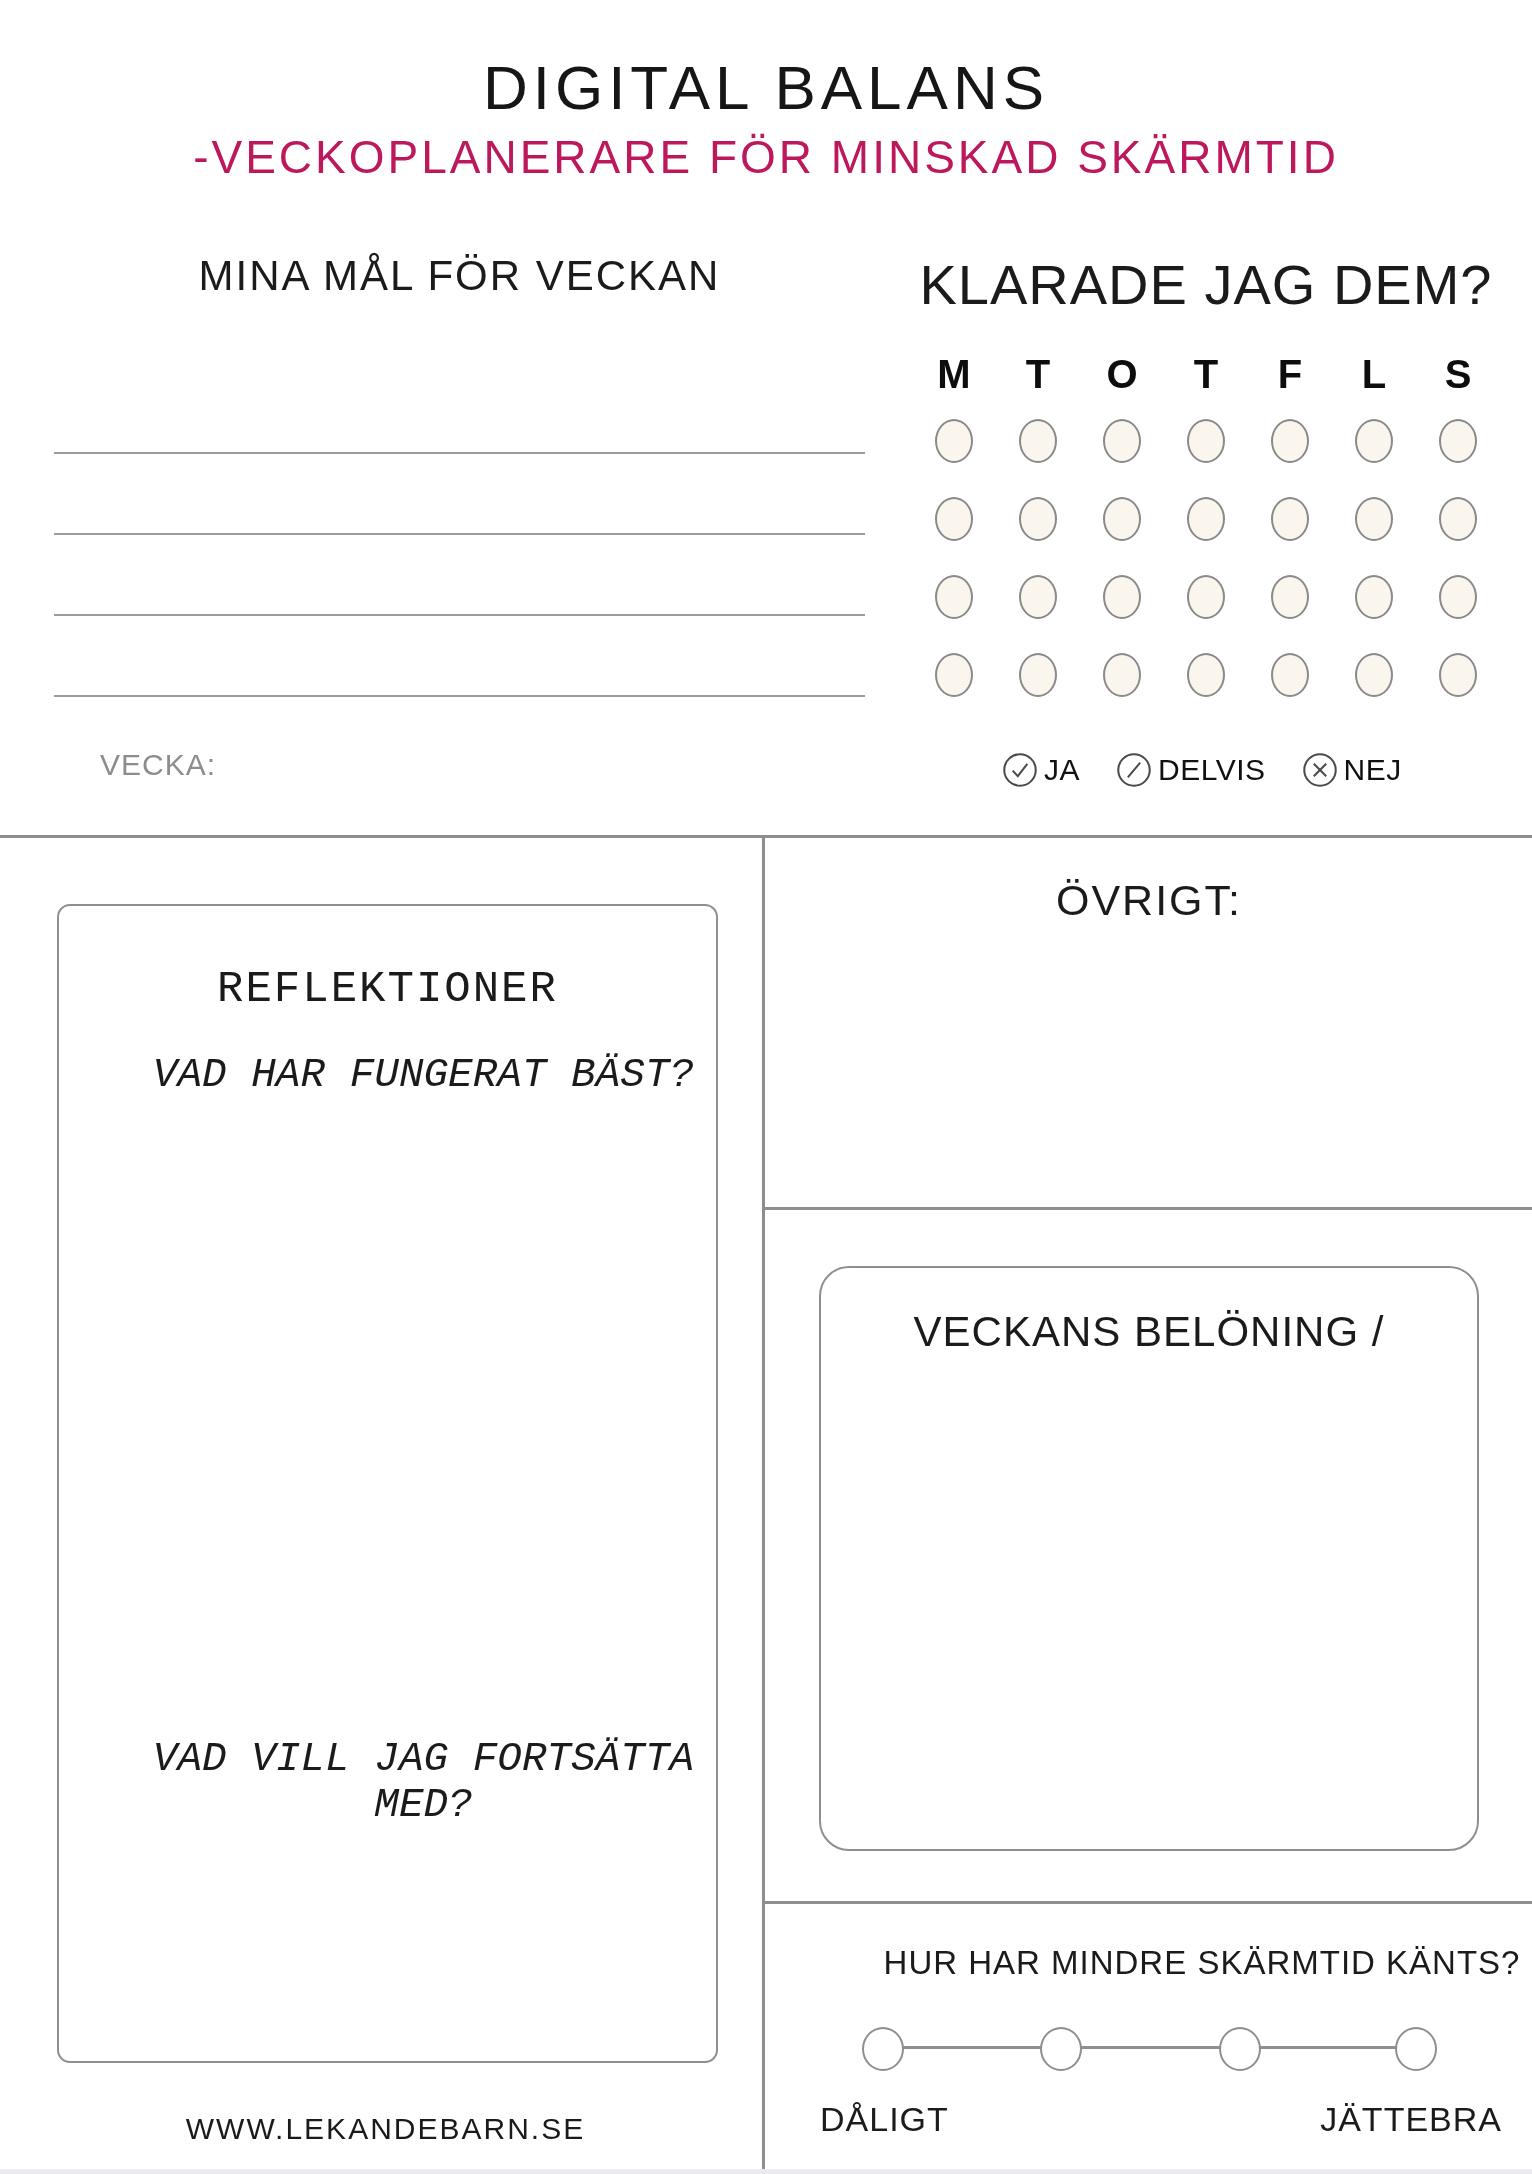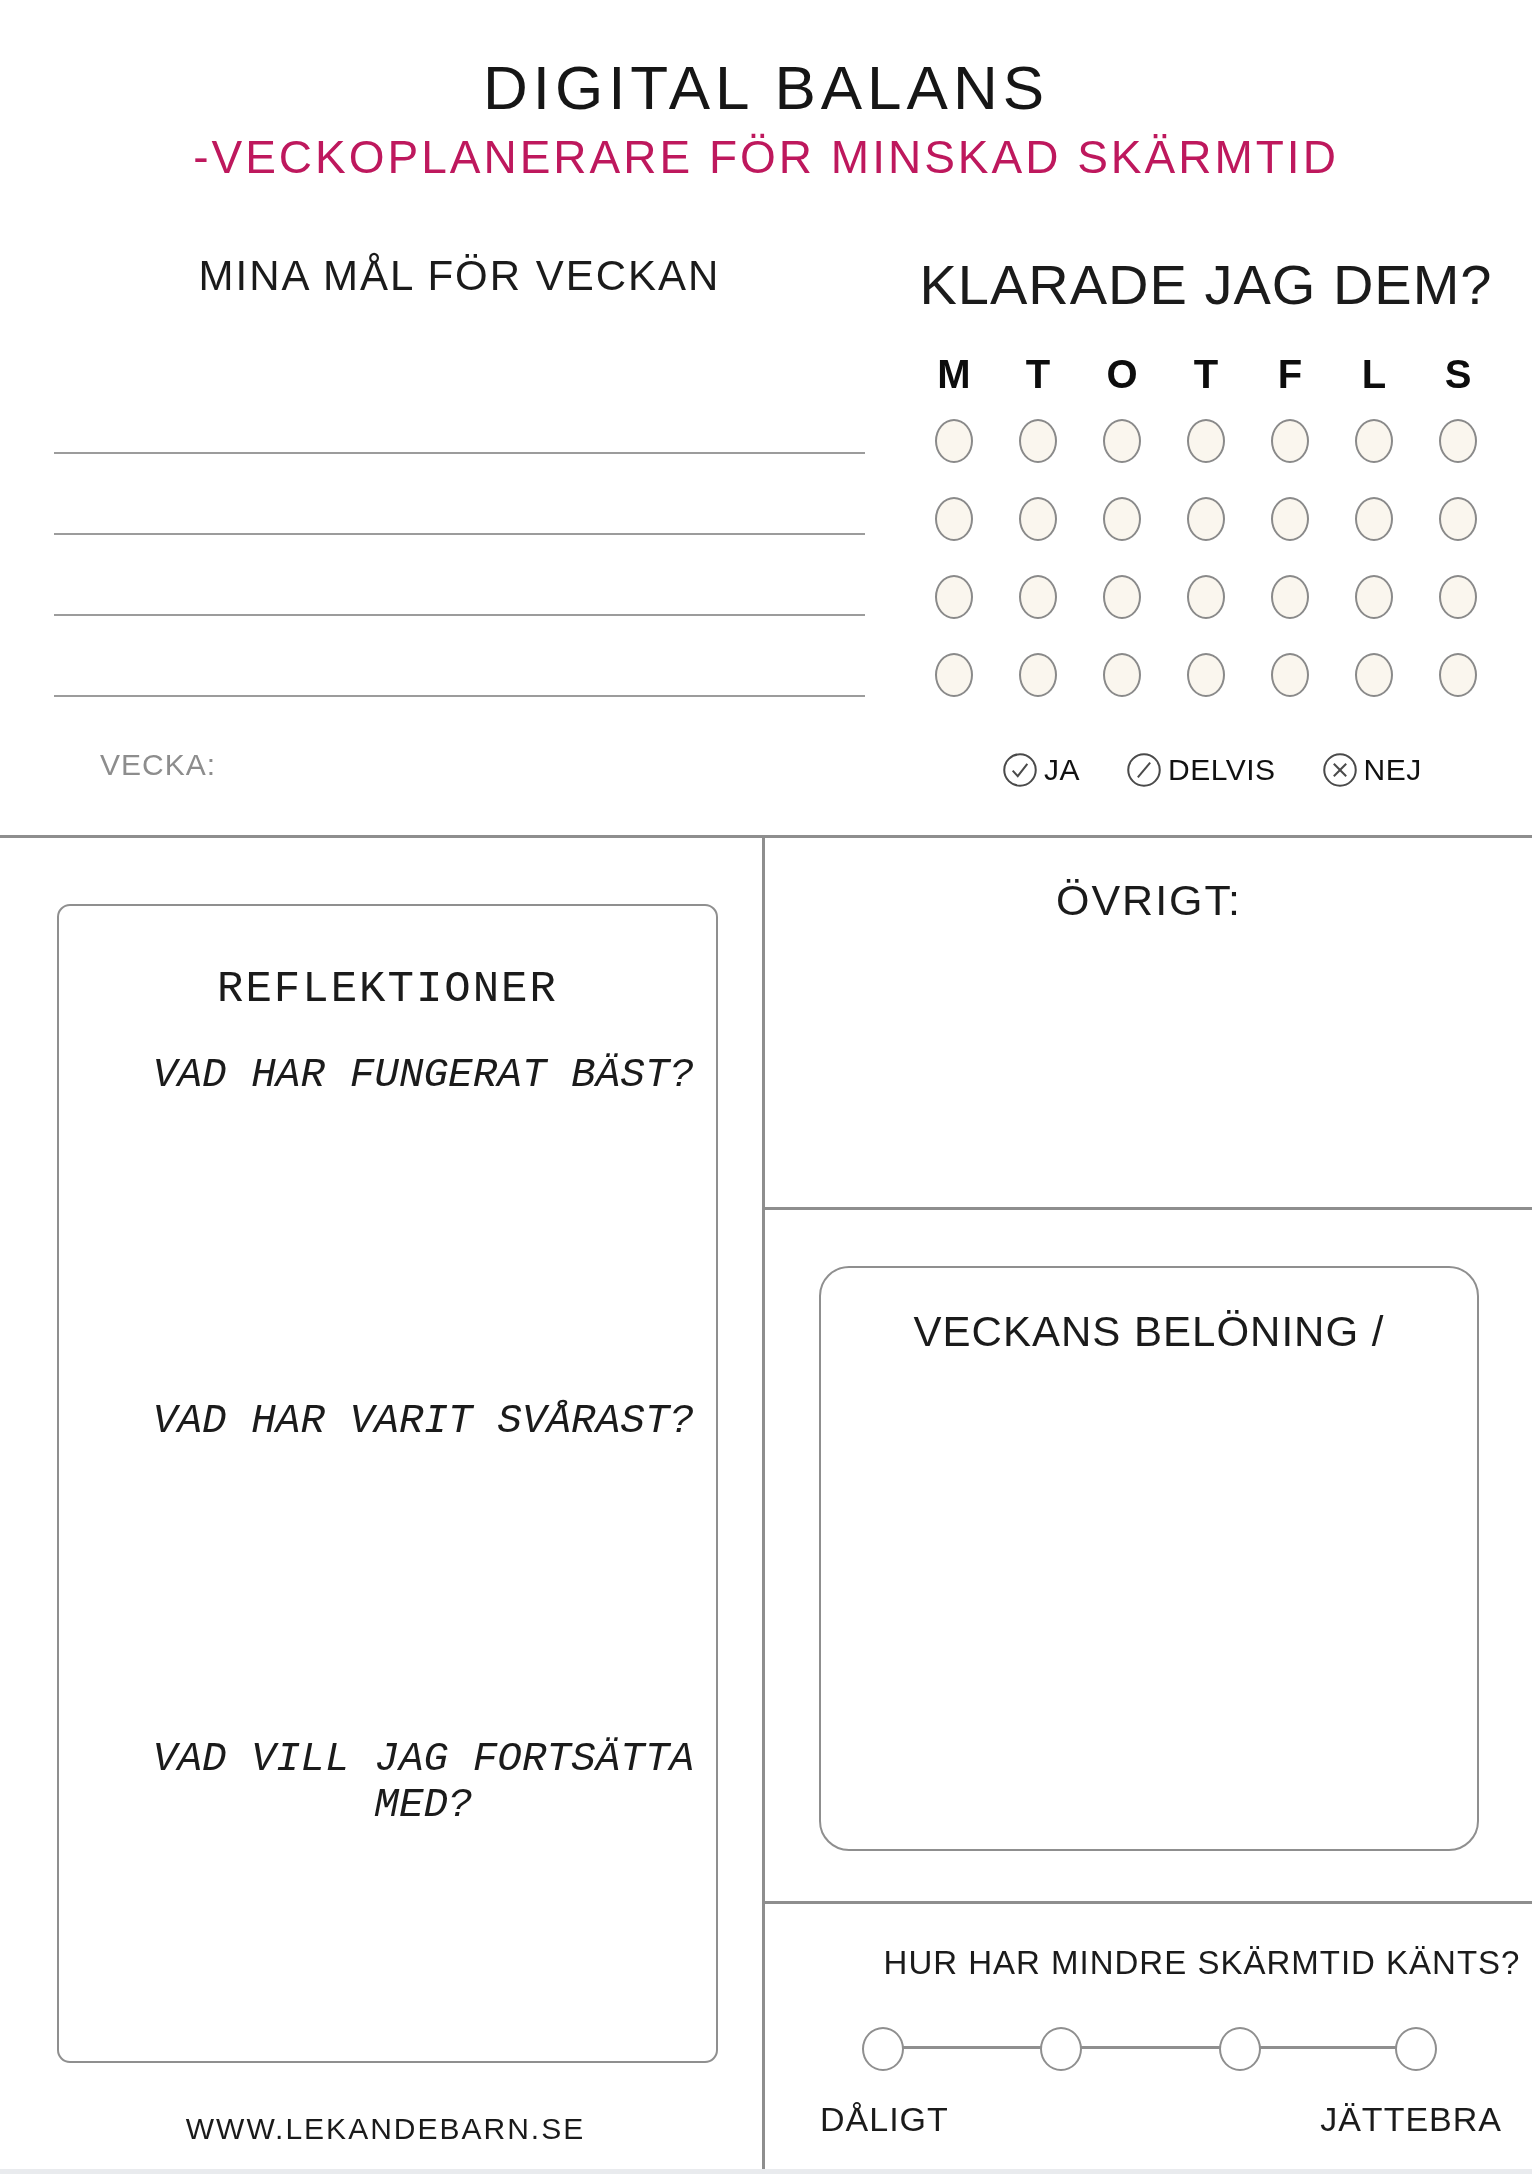--- a/index.html
+++ b/index.html
@@ -27,21 +27,21 @@
   .tracker-cell{display:flex;justify-content:center;}
   .day-circle{width:34px;height:40px;border:2px solid #8a8a8a;border-radius:50%;background:#faf6ee;}
 
   
   .goal-line{left:54px;width:811px;height:0;border-top:2px solid #9c9c9c;}
 
   
   .week-label{top:748px;left:58px;font-size:30px;letter-spacing:1px;color:#8d8d8d;margin-left:42px;}
 
   
-  .legend{top:752px;left:1002px;display:flex;gap:46px;align-items:center;}
+  .legend{top:752px;left:1002px;display:flex;gap:36px;align-items:center;}
   .legend-item{display:flex;align-items:center;gap:6px;}
   .legend-item svg{display:block;}
   .legend-label{font-size:30px;letter-spacing:0.5px;color:#111;}
 
   
   .divider-h1{top:835px;left:0;width:1532px;height:3px;background:#8e8e8e;}
   .divider-v{top:835px;left:762px;width:3px;height:1339px;background:#8e8e8e;}
   .divider-h2{top:1207px;left:765px;width:767px;height:3px;background:#8e8e8e;}
   .divider-h3{top:1901px;left:765px;width:767px;height:3px;background:#8e8e8e;}
   .bottom-strip{top:2169px;left:0;width:1532px;height:5px;background:#e9ebee;}
@@ -216,21 +216,20 @@
 
 <div class="abs divider-h1"></div>
 <div class="abs divider-v"></div>
 <div class="abs divider-h2"></div>
 <div class="abs divider-h3"></div>
 <div class="abs bottom-strip"></div>
 
 <div class="abs reflections-box">
   <div class="abs center reflections-heading">REFLEKTIONER</div>
   <div class="abs center question q1">VAD HAR FUNGERAT BÄST?</div>
-  <div class="abs center question q2">VAD HAR VARIT SVÅRAST?</div>
   <div class="abs center question q3">VAD VILL JAG FORTSÄTTA MED?</div>
 </div>
 
 <div class="abs center footer">WWW.LEKANDEBARN.SE</div>
 
 <div class="abs center other-heading">ÖVRIGT:</div>
 
 <div class="abs reward-box">
   <div class="abs center reward-heading">
     <div>VECKANS BELÖNING /</div>

